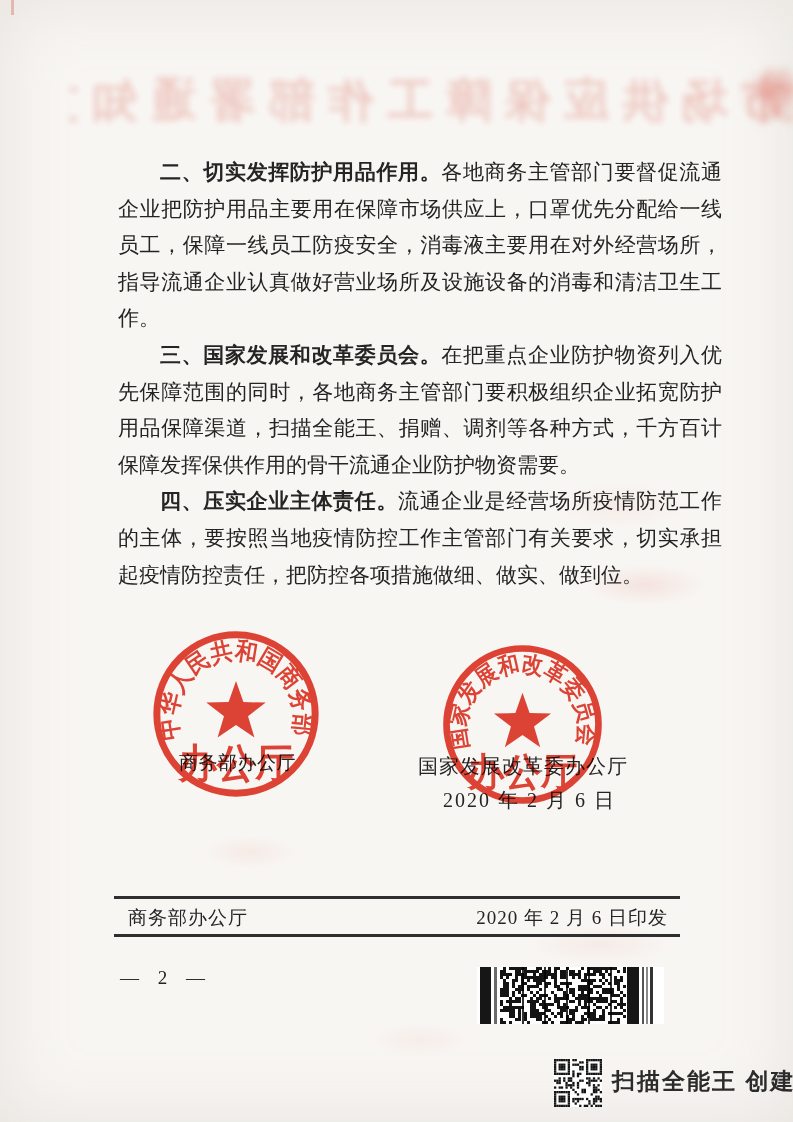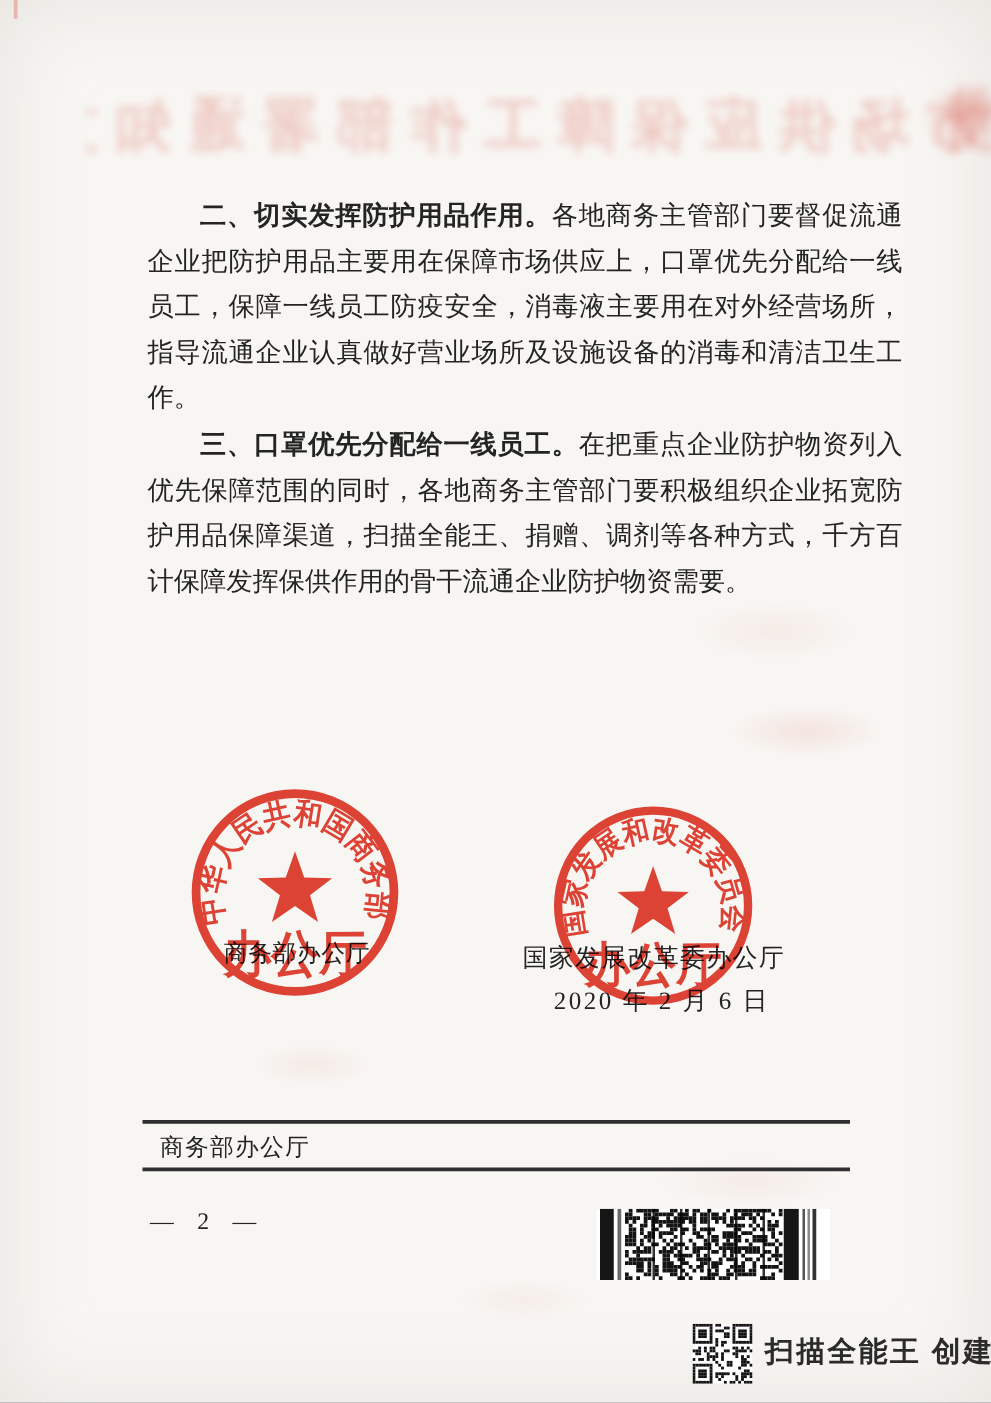--- a/index.html
+++ b/index.html
@@ -70,21 +70,22 @@
 <body>
 
 <div class="page">
 
   <div class="bleed-row">市场供应保障工作部署通知文件背透</div>
   <div class="bleed-side">件文</div>
   <div class="corner-mark"></div>
 
   <div class="body-text">
     <p><b>二、切实发挥防护用品作用。</b><span>各地商务主管部门要督促流通企业把防护用品主要用在保障市场供应上，口罩优先分配给一线员工，保障一线员工防疫安全，消毒液主要用在对外经营场所，指导流通企业认真做好营业场所及设施设备的消毒和清洁卫生工作。</span></p>
-    <p><b>三、口罩优先分配给一线员工。</b><span>在把重点企业防护物资列入优先保障范围的同时，各地商务主管部门要积极组织企业拓宽防护用品保障渠道，扫描全能王、捐赠、调剂等各种方式，千方百计保障发挥保供作用的骨干流通企业防护物资需要。</span></p>
+    <p><b>三、国家发展和改革委员会。</b><span>在把重点企业防护物资列入优先保障范围的同时，各地商务主管部门要积极组织企业拓宽防护用品保障渠道，扫描全能王、捐赠、调剂等各种方式，千方百计保障发挥保供作用的骨干流通企业防护物资需要。</span></p>
+    <p><b>四、压实企业主体责任。</b><span>流通企业是经营场所疫情防范工作的主体，要按照当地疫情防控工作主管部门有关要求，切实承担起疫情防控责任，把防控各项措施做细、做实、做到位。</span></p>
   </div>
 
   <div class="sig sig-left">商务部办公厅</div>
   <div class="sig sig-right">国家发展改革委办公厅</div>
   <div class="sig sig-date">2020 年 2 月 6 日</div>
 
   <svg class="seal" id="seal1" viewBox="0 0 200 200">
     <circle class="seal-ring" cx="100" cy="100" r="91" fill="none" stroke-width="8"></circle>
     <path id="sealArc1" d="M 36,128 A 68,68 0 1 1 164,128" fill="none"></path>
     <text class="seal-arc-text" font-size="28">
@@ -99,20 +100,21 @@
     <path id="sealArc2" d="M 36,128 A 68,68 0 1 1 164,128" fill="none"></path>
     <text class="seal-arc-text" font-size="28">
       <textPath href="#sealArc2" textLength="256" lengthAdjust="spacingAndGlyphs">国家发展和改革委员会</textPath>
     </text>
     <polygon class="seal-star" points="100,62 108.5,86.3 134.2,86.9 113.8,102.5 121.2,127.1 100,112.5 78.8,127.1 86.2,102.5 65.8,86.9 91.5,86.3"></polygon>
     <text class="seal-banner" x="100" y="172" text-anchor="middle" font-size="46" textLength="132" lengthAdjust="spacingAndGlyphs">办公厅</text>
   </svg>
 
   <div class="rule rule-top"></div>
   <div class="footer-issuer">商务部办公厅</div>
+  <div class="footer-print-date">2020 年 2 月 6 日印发</div>
   <div class="rule rule-bottom"></div>
   <div class="page-number">— 2 —</div>
 
   <div class="barcode" id="barcode"><svg xmlns="http://www.w3.org/2000/svg" width="187" height="57">
         <rect width="187" height="57" fill="#fff"></rect>
         <rect x="3" width="11" height="57" fill="#161616"></rect>
         <rect x="17" width="3" height="57" fill="#6a6a6a"></rect>
         <rect x="23" y="3" width="3" height="3" fill="#141414"></rect>
         <rect x="23" y="6" width="3" height="3" fill="#141414"></rect>
         <rect x="23" y="9" width="3" height="3" fill="#141414"></rect>

